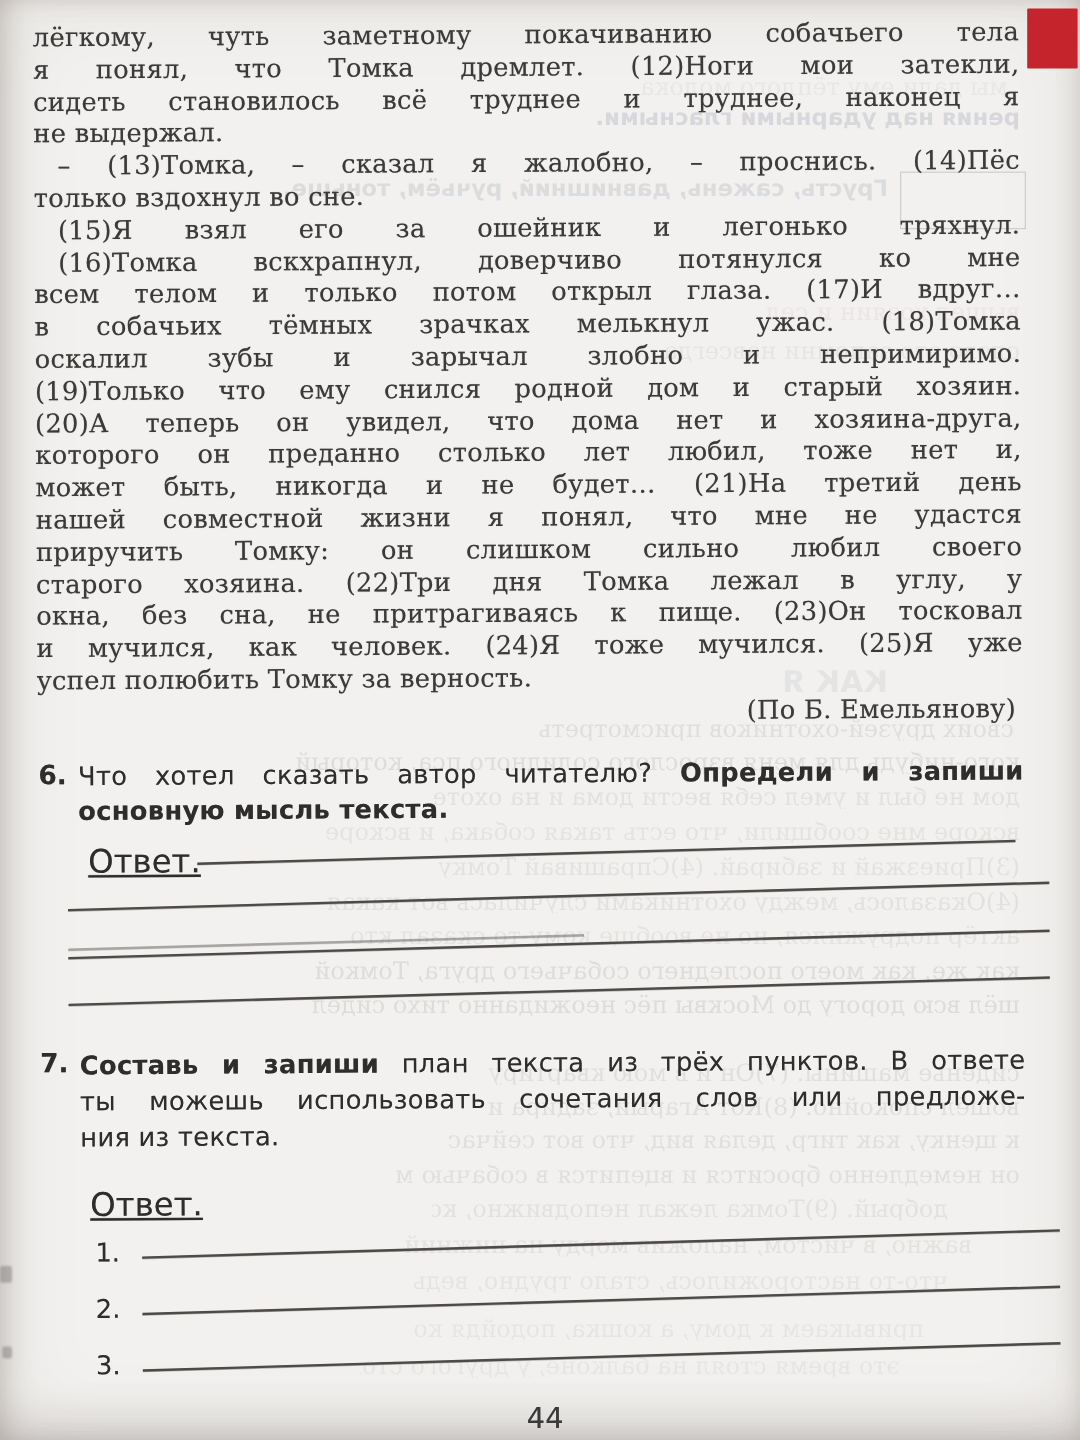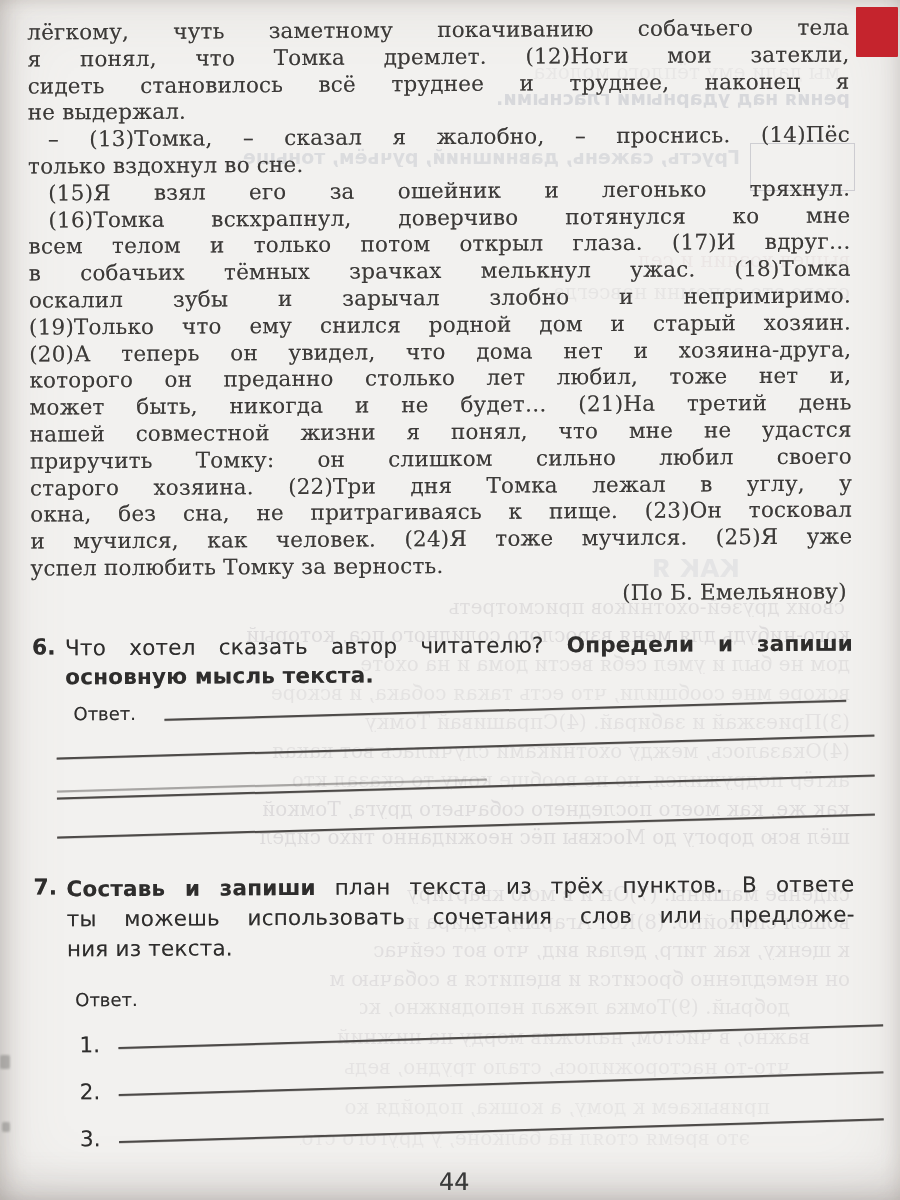--- a/index.html
+++ b/index.html
@@ -30,21 +30,21 @@
   .jl{text-align:justify;text-align-last:justify;}
   .ll{text-align:left;text-align-last:left;}
   .ind{padding-left:20px;}
   .attr{text-align:right;text-align-last:right;padding-right:6px;margin-top:1px;}
   .sans{font-family:"DejaVu Sans", sans-serif;color:#2e2d2c;text-shadow:0 0 0.5px rgba(46,45,44,0.45);}
   .qnum{position:absolute;left:31px;font-weight:bold;font-size:22px;}
   .qtext{position:absolute;left:64px;width:788px;font-size:21.5px;letter-spacing:0.2px;}
   .q6text{top:632px;line-height:28.5px;}
   .q7text{top:872px;line-height:30px;}
   .b{font-weight:bold;}
-  .anslabel{position:absolute;font-size:18px;}
+  .anslabel{position:absolute;font-size:27px;text-decoration:underline;}
   .rule{position:absolute;height:2px;background:#4d4a48;transform:rotate(-1.25deg);transform-origin:left center;box-shadow:0 0.5px 0.5px rgba(77,74,72,0.4);}
   .rule.soft{opacity:0.45;height:1.5px;}
   .inum{position:absolute;left:76px;font-size:21.5px;}
   .pagenum{position:absolute;left:0;top:1168px;width:900px;text-align:center;font-size:24px;color:#3a3a3a;}
   .redtab{position:absolute;left:856px;top:7px;width:42px;height:50px;border-radius:1px;}
 </style>
 </head>
 <body>
 
 <div class="page">

